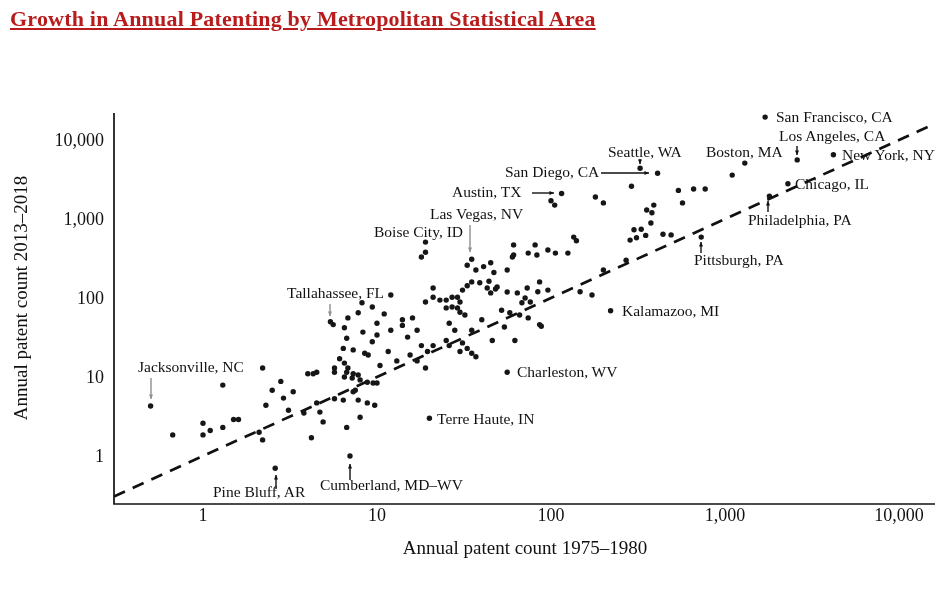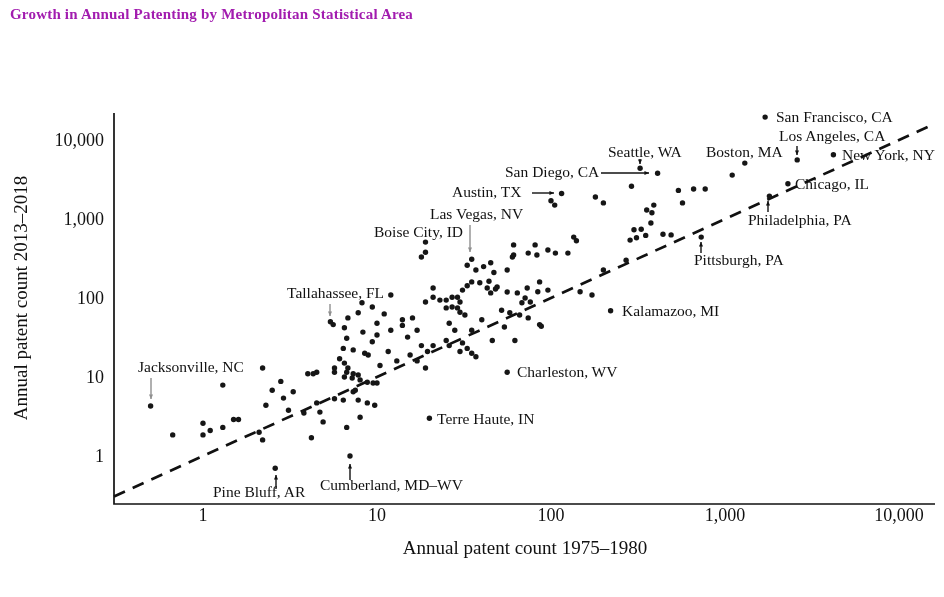--- a/index.html
+++ b/index.html
@@ -1,19 +1,19 @@
 <!DOCTYPE html>
 <html><head>
 <meta charset="utf-8">
 <style>
   html,body{margin:0;padding:0;background:#ffffff;}
   body{width:944px;height:597px;position:relative;overflow:hidden;
        font-family:"Liberation Serif","DejaVu Serif",serif;color:#111;}
-  .chart-title{position:absolute;left:10px;top:6px;font-size:15px;font-weight:bold;
-       letter-spacing:0.2px;color:#a21caf;}
+  .chart-title{position:absolute;left:10px;top:6px;font-size:22px;font-weight:bold;
+       letter-spacing:0.2px;color:#b91c1c;text-decoration:underline;}
   #plot{position:absolute;left:0;top:0;}
   svg text{font-family:"Liberation Serif","DejaVu Serif",serif;fill:#111;}
 </style>
 </head>
 <body>
 
 <div class="chart-title">Growth in Annual Patenting by Metropolitan Statistical Area</div>
 <div id="plot"><svg width="944" height="597" viewBox="0 0 944 597">
       <path d="M 114 113 L 114 504 L 935 504" fill="none" stroke="#111" stroke-width="1.7"></path>
       <text x="203" y="521" font-size="18" text-anchor="middle">1</text>

